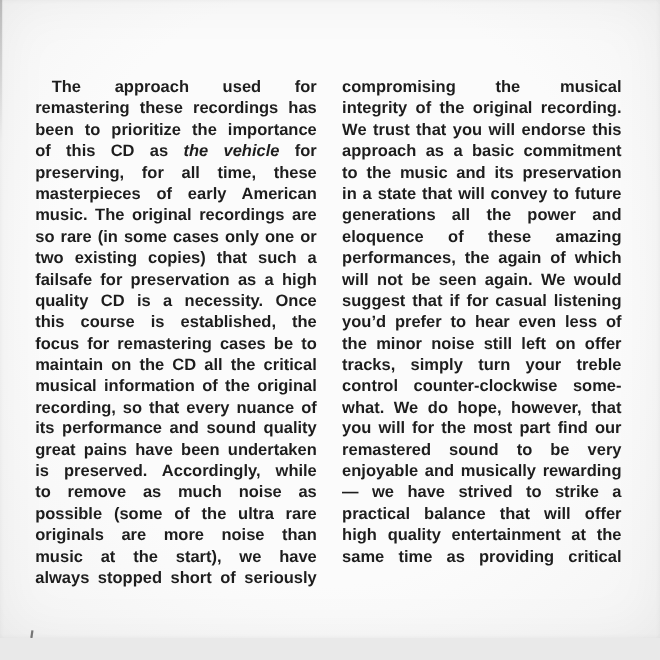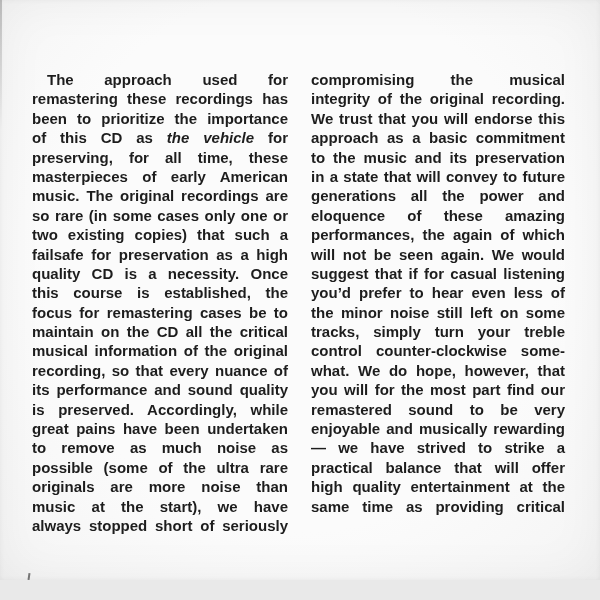--- a/index.html
+++ b/index.html
@@ -82,42 +82,42 @@
       <div class="line"><span>so rare (in some cases only one or</span></div>
       <div class="line"><span>two existing copies) that such a</span></div>
       <div class="line"><span>failsafe for preservation as a high</span></div>
       <div class="line"><span>quality CD is a necessity. Once</span></div>
       <div class="line"><span>this course is established, the</span></div>
       <div class="line"><span>focus for remastering cases be to</span></div>
       <div class="line"><span>maintain on the CD all the critical</span></div>
       <div class="line"><span>musical information of the original</span></div>
       <div class="line"><span>recording, so that every nuance of</span></div>
       <div class="line"><span>its performance and sound quality</span></div>
+      <div class="line"><span>great pains have been undertaken</span></div>
       <div class="line"><span>is preserved. Accordingly, while</span></div>
-      <div class="line"><span>great pains have been undertaken</span></div>
       <div class="line"><span>to remove as much noise as</span></div>
       <div class="line"><span>possible (some of the ultra rare</span></div>
       <div class="line"><span>originals are more noise than</span></div>
       <div class="line"><span>music at the start), we have</span></div>
       <div class="line"><span>always stopped short of seriously</span></div>
     </div>
   <div class="column right" id="col-right">
       <div class="line"><span>compromising the musical</span></div>
       <div class="line"><span>integrity of the original recording.</span></div>
       <div class="line"><span>We trust that you will endorse this</span></div>
       <div class="line"><span>approach as a basic commitment</span></div>
       <div class="line"><span>to the music and its preservation</span></div>
       <div class="line"><span>in a state that will convey to future</span></div>
       <div class="line"><span>generations all the power and</span></div>
       <div class="line"><span>eloquence of these amazing</span></div>
       <div class="line"><span>performances, the again of which</span></div>
       <div class="line"><span>will not be seen again. We would</span></div>
       <div class="line"><span>suggest that if for casual listening</span></div>
       <div class="line"><span>you’d prefer to hear even less of</span></div>
-      <div class="line"><span>the minor noise still left on some</span></div>
+      <div class="line"><span>the minor noise still left on offer</span></div>
       <div class="line"><span>tracks, simply turn your treble</span></div>
       <div class="line"><span>control counter-clockwise some-</span></div>
       <div class="line"><span>what. We do hope, however, that</span></div>
       <div class="line"><span>you will for the most part find our</span></div>
       <div class="line"><span>remastered sound to be very</span></div>
       <div class="line"><span>enjoyable and musically rewarding</span></div>
       <div class="line"><span>— we have strived to strike a</span></div>
       <div class="line"><span>practical balance that will offer</span></div>
       <div class="line"><span>high quality entertainment at the</span></div>
       <div class="line"><span>same time as providing critical</span></div>

